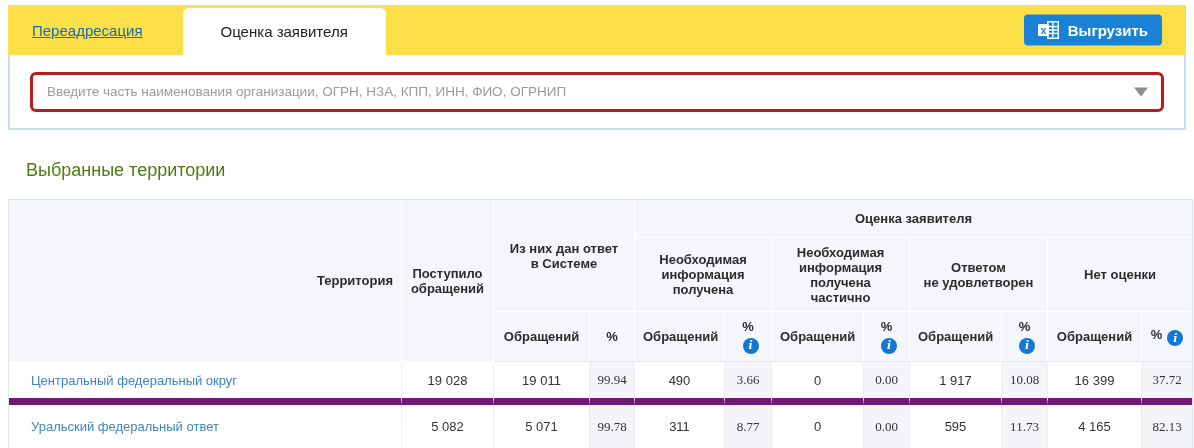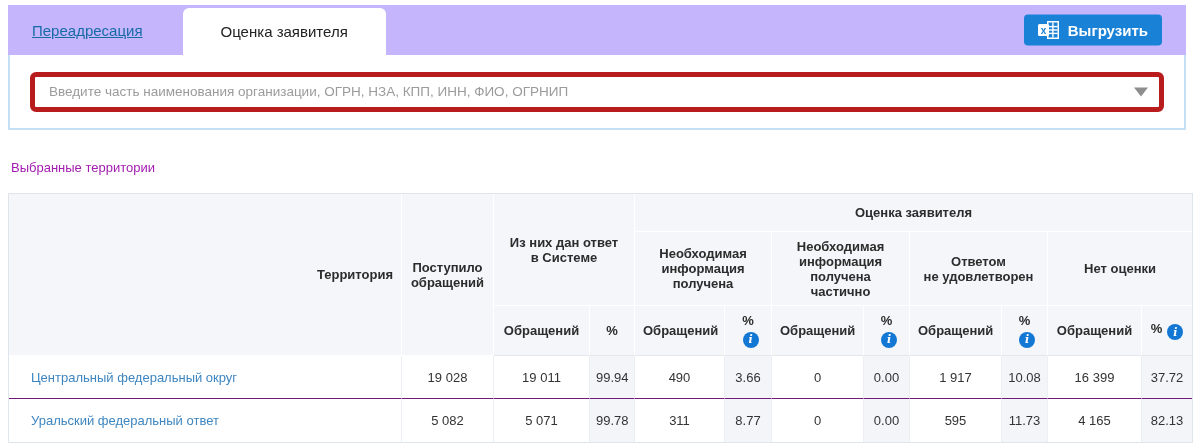--- a/index.html
+++ b/index.html
@@ -2,65 +2,65 @@
 <html><head>
 <meta charset="utf-8">
 <style>
   * { box-sizing: border-box; margin: 0; padding: 0; }
   html, body { width: 1194px; height: 448px; background: #fff; overflow: hidden;
     font-family: "Liberation Sans", sans-serif; }
 
   .page { padding: 5px 8px 0 8px; }
 
   
-  .tab-bar { position: relative; height: 50px; background: #c4b5fd;
+  .tab-bar { position: relative; height: 50px; background: #fde047;
     display: flex; align-items: center; padding-left: 24px; }
   .tab-link { color: #176ba6; text-decoration: underline; font-size: 15px;
     margin-right: 40px; cursor: pointer; white-space: nowrap; }
   .tab-active { align-self: flex-end; height: 47px; background: #fff;
     border-radius: 6px 6px 0 0; display: flex; align-items: center;
     padding: 0 38px; color: #222; font-size: 15px; margin-right: 40px;
     white-space: nowrap; cursor: default; }
   .export-btn { position: absolute; right: 24px; top: 50%; transform: translateY(-50%);
     height: 31px; background: #1a82d6; border: none; border-radius: 4px;
     color: #fff; font-size: 15px; font-weight: bold; padding: 0 14px;
     display: flex; align-items: center; gap: 8px; cursor: pointer;
     font-family: "Liberation Sans", sans-serif; }
 
   
   .search-panel { background: #fff; border: 2px solid #c5dff5; border-top: none;
     height: 75px; display: flex; align-items: center; padding: 0 20px; }
   .search-wrap { position: relative; width: 100%; }
-  .search-input { width: 100%; height: 40px; border: 5px solid #b91c1c;
+  .search-input { width: 100%; height: 40px; border: 3px solid #b91c1c;
     border-radius: 6px; font-size: 13.5px; color: #444; padding: 0 44px 0 14px;
     outline: none; font-family: "Liberation Sans", sans-serif; }
   .search-input::placeholder { color: #9b9b9b; }
   .dropdown-arrow { position: absolute; right: 16px; top: 50%;
     transform: translateY(-50%); width: 0; height: 0; cursor: pointer;
     border-left: 7px solid transparent; border-right: 7px solid transparent;
     border-top: 9px solid #8e8e8e; }
 
   
-  .section-label { margin: 30px 0 18px 3px; font-size: 13px; color: #a21caf; }
+  .section-label { margin: 30px 0 18px 18px; font-size: 18px; color: #4d7c0f; }
 
   
   table { width: 1178px; table-layout: fixed; border-collapse: separate;
     border-spacing: 0; border: 1px solid #dfe5ec; }
   th { background: #f4f6f9; border-right: 1px solid #fff; border-bottom: 1px solid #fff;
     font-weight: bold; font-size: 13px; color: #2c2c2c; text-align: center;
     vertical-align: middle; padding: 4px 8px; }
   th:last-child { border-right: none; }
   tr.hrow3 th { border-bottom: 1px solid #e0e6ed; }
   .pre { white-space: pre-line; }
-  td { border-right: 1px solid #eceff4; border-bottom: 1px solid #701a75;
+  td { border-right: 1px solid #eceff4; border-bottom: 7px solid #701a75;
     font-size: 13px; color: #333; text-align: center; vertical-align: middle;
     height: 43px; padding: 4px 6px; }
   td:last-child { border-right: none; }
   tbody tr:last-child td { border-bottom: none; }
-  td.pct { background: #f3f5f9; }
+  td.pct { background: #f3f5f9; font-family: Liberation Serif, serif; }
   td.territory { text-align: left; padding-left: 22px; }
   .territory-link { color: #3e86c0; text-decoration: none; cursor: pointer; }
   th.col-territory { text-align: right; padding-left: 22px; }
 
   .info-icon { display: inline-flex; width: 16px; height: 16px; border-radius: 50%;
     background: #1377d4; color: #fff; font-style: italic;
     font-family: "DejaVu Serif", serif; font-size: 11px; line-height: 1;
     align-items: center; justify-content: center; margin-left: 5px;
     vertical-align: -3px; cursor: pointer; }
 

